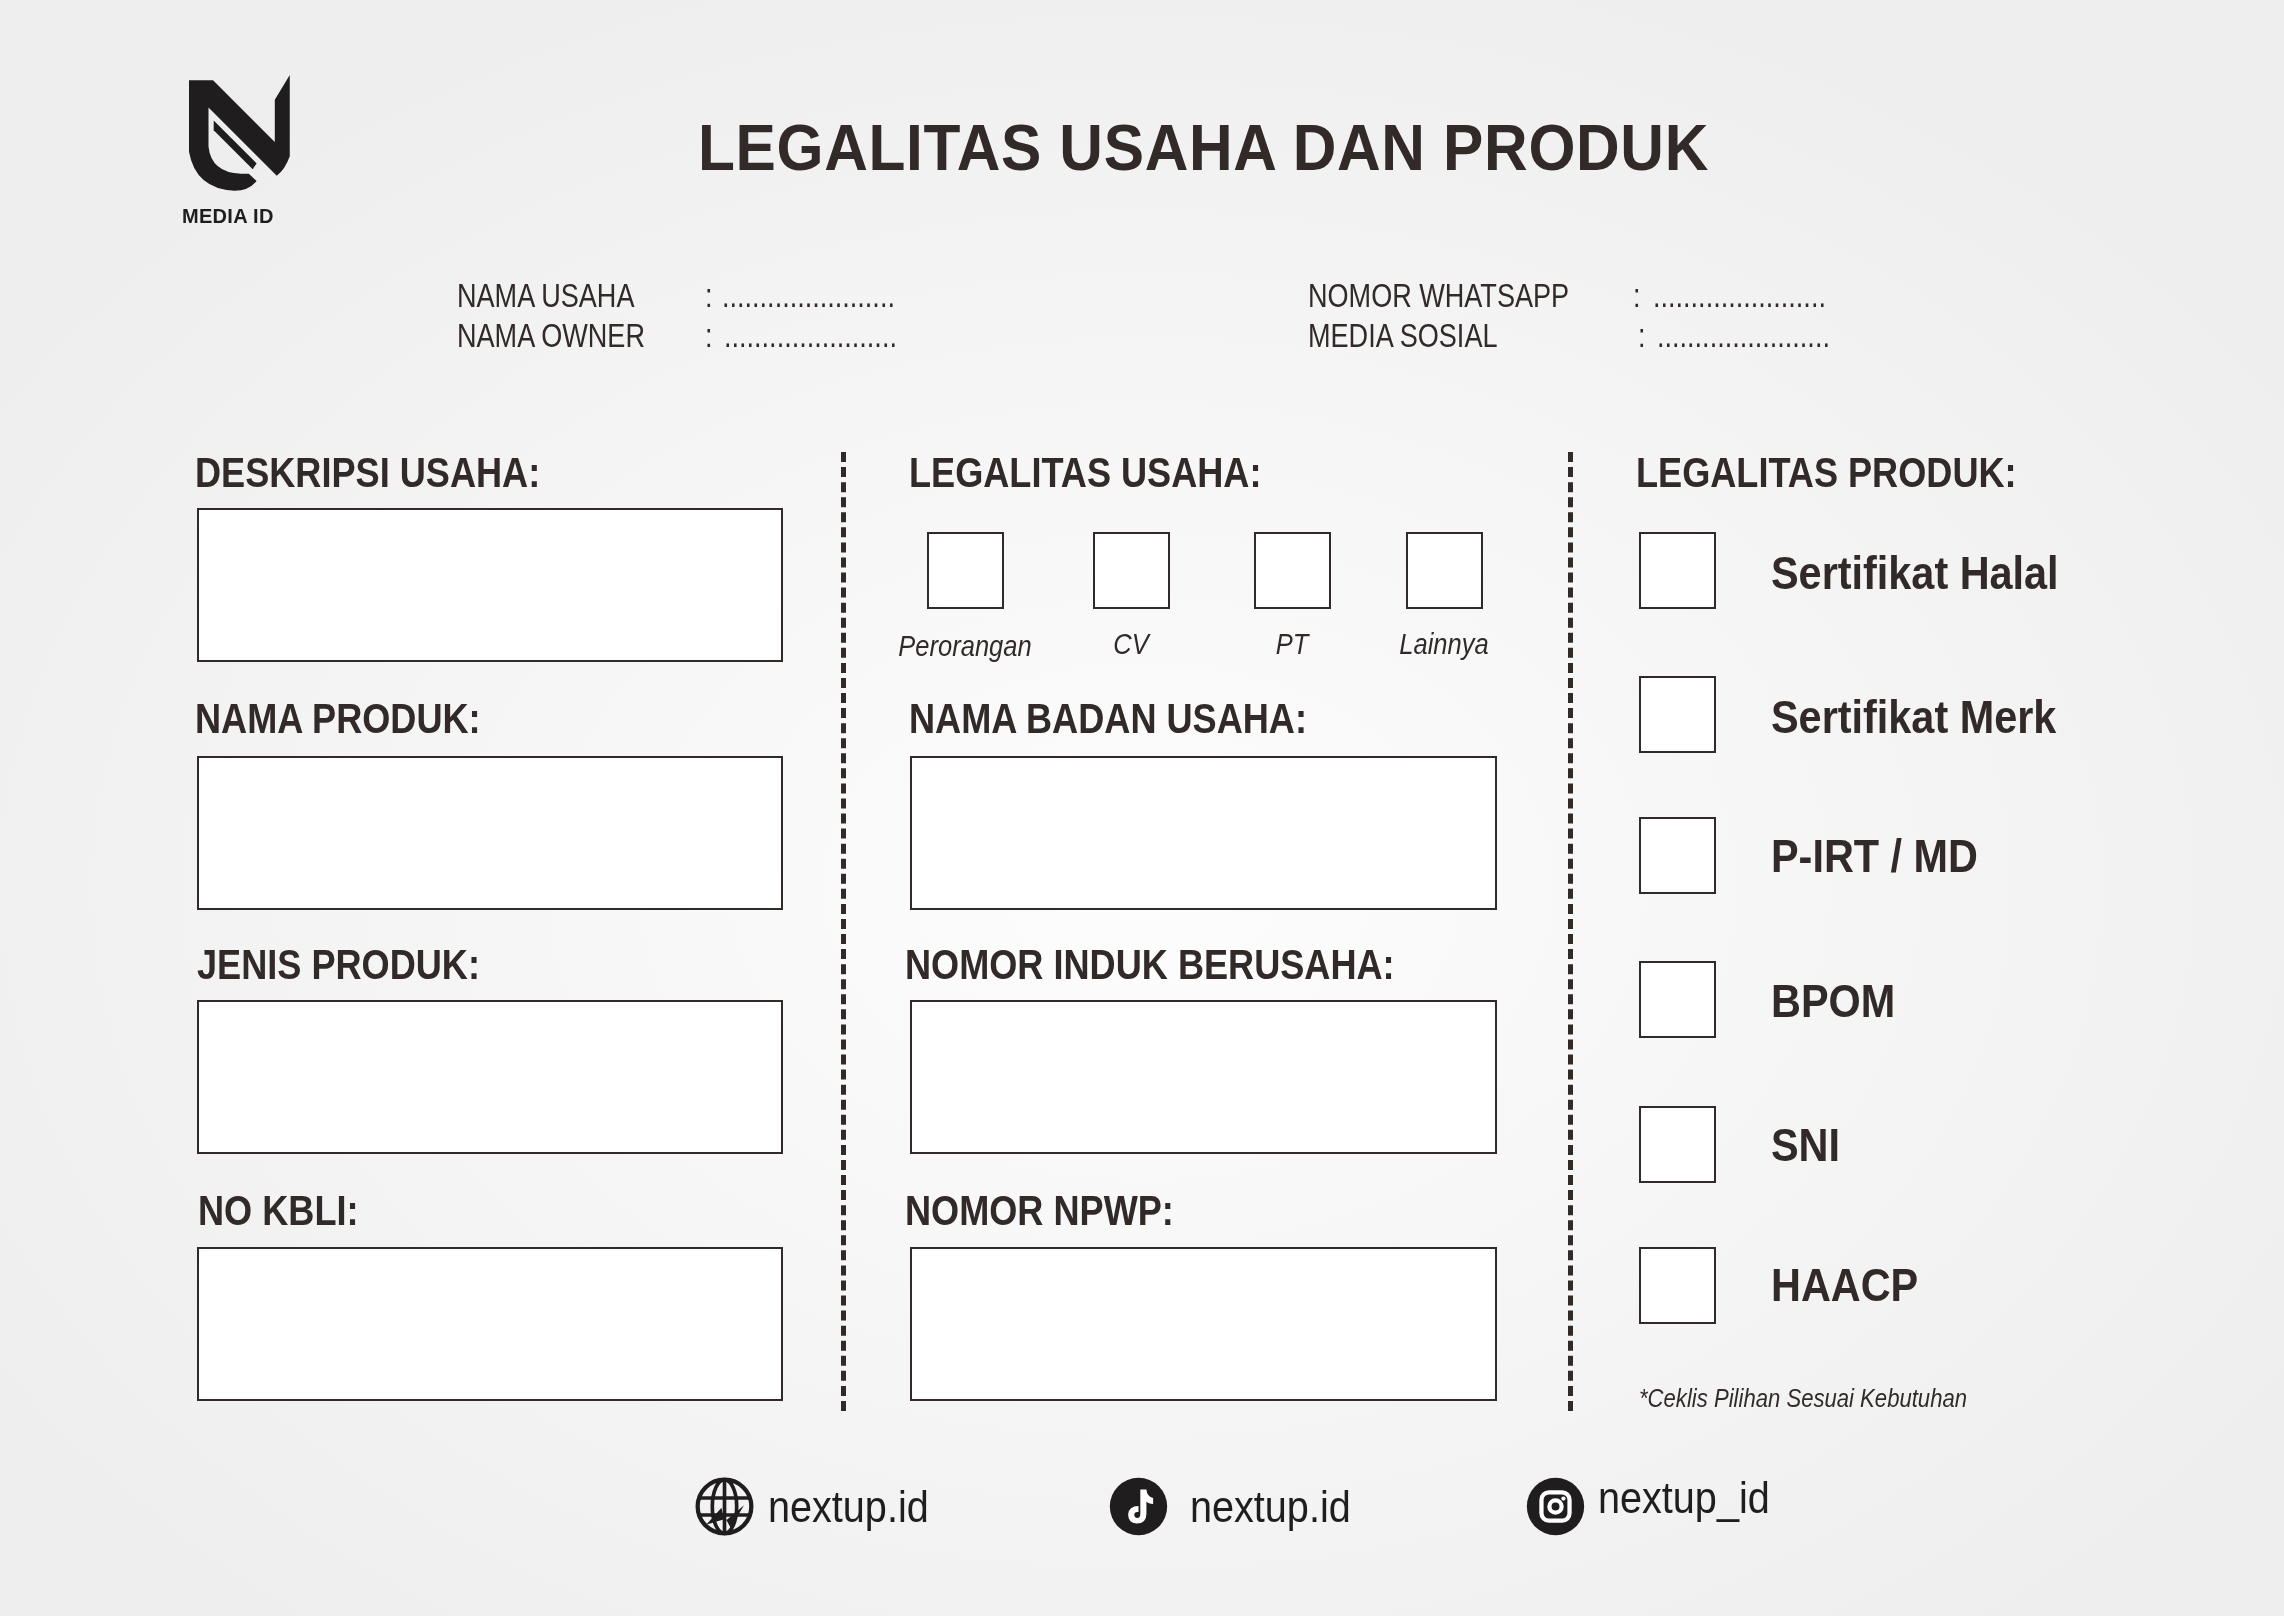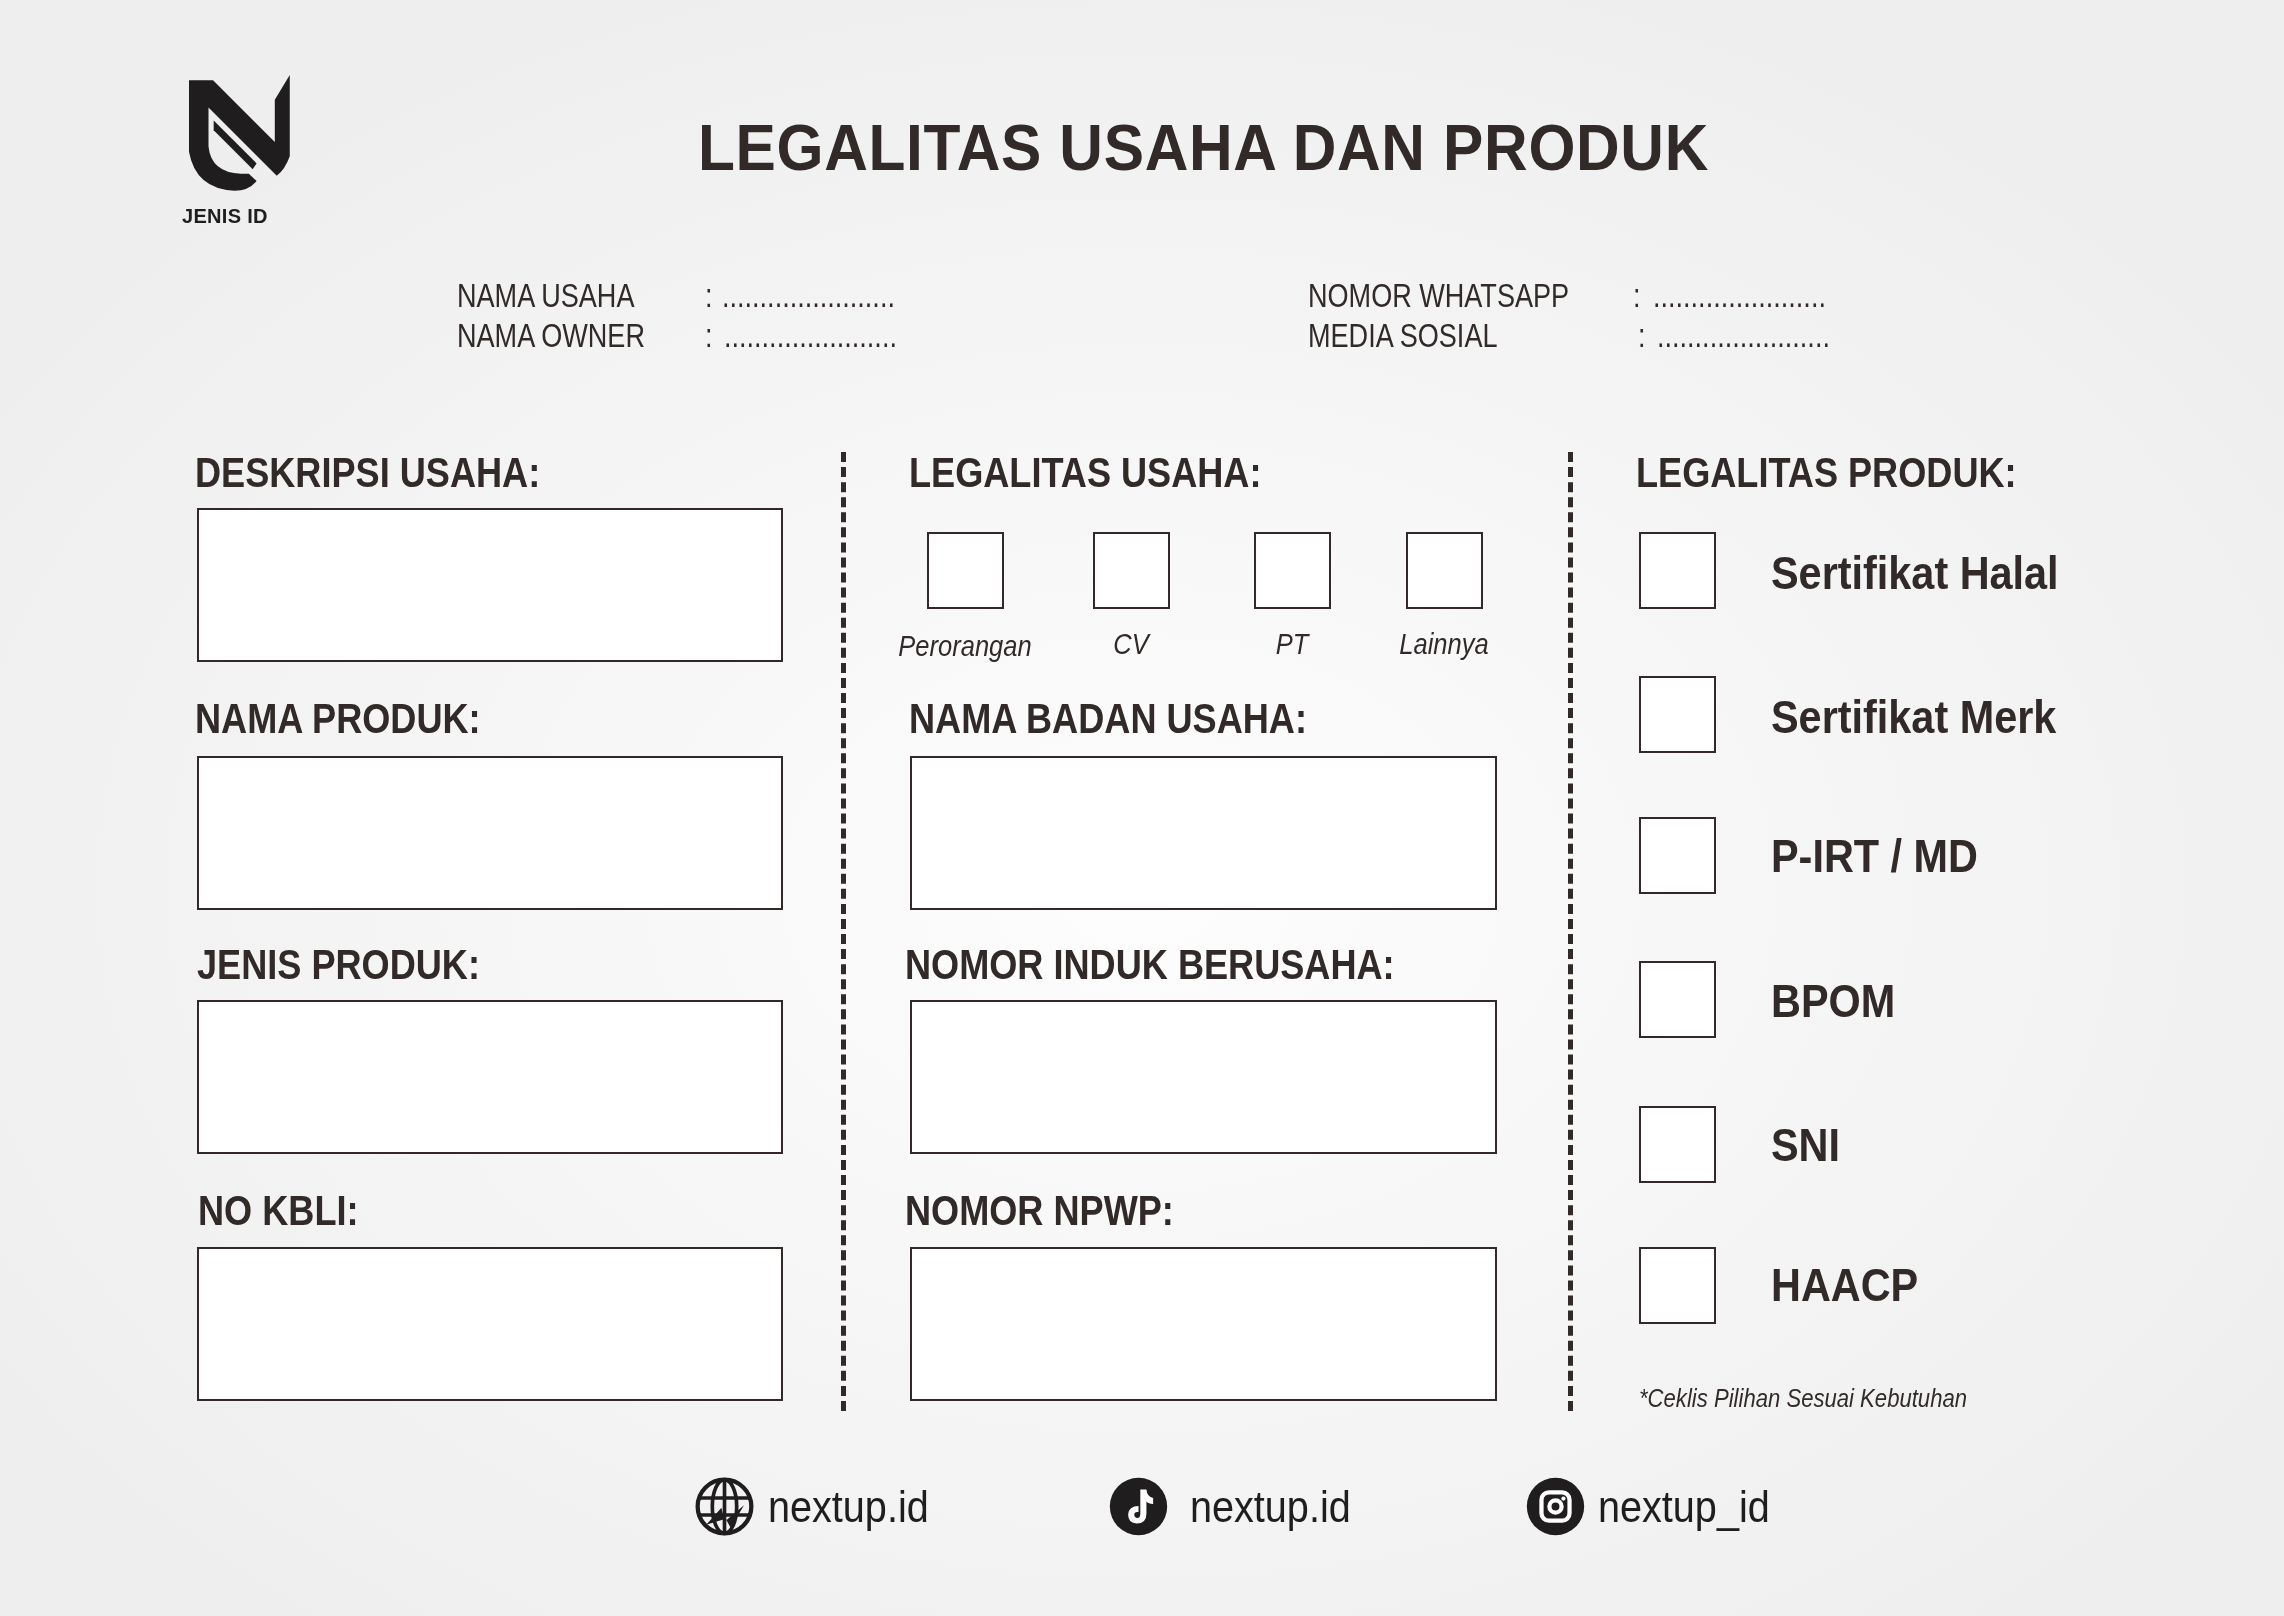--- a/index.html
+++ b/index.html
@@ -23,21 +23,21 @@
   .foot-icon { width:61px; height:61px; }
 </style>
 </head>
 <body>
 
 <div class="abs" style="left:182px; top:75px; width:124px; height:163px;">
   <svg class="abs" style="left:7.2px; top:0;" width="104" height="117" viewBox="0 0 160 180">
     <path d="M0 8 H37 L132 103 V38 L155 0 V125 Q148 145 135 155 L30 50 V110 Q34 150 80 152 L92 152 L104 163 Q92 178 70 178 Q10 175 0 118 Z" fill="#1f1d1d"></path>
     <path d="M38 70 L104 136 L98 145 L38 85 Z" fill="#1f1d1d"></path>
   </svg>
-  <div class="abs logo-text" style="left:0; top:130px;">JENIS ID</div>
+  <div class="abs logo-text" style="left:0; top:130px;">MEDIA ID</div>
 </div>
 
 <div class="abs title" style="left:698px; top:115px; transform:scaleX(0.93);">LEGALITAS USAHA DAN PRODUK</div>
 
 <div class="abs info" style="left:457px; top:279px;">NAMA USAHA</div>
 <div class="abs info" style="left:705px; top:279px;">:</div>
 <div class="abs info" style="left:722px; top:279px;">.......................</div>
 
 <div class="abs info" style="left:457px; top:319px;">NAMA OWNER</div>
 <div class="abs info" style="left:705px; top:319px;">:</div>
@@ -124,21 +124,21 @@
 </div>
 
 <div class="abs" style="left:1108px; top:1476px; height:61px; display:flex; align-items:center;">
   <svg class="foot-icon" viewBox="0 0 100 100">
     <circle cx="50" cy="50" r="47" fill="#1f1d1d"></circle>
     <path d="M53 22 H63 Q64 34 74 36 V46 Q66 46 63 42 V62 Q63 78 47 78 Q33 77 33 63 Q34 49 50 49 V59 Q43 58 43 64 Q44 69 48 69 Q53 69 53 62 Z" fill="#ffffff"></path>
   </svg>
   <span class="foot-text" style="margin-left:21px;">nextup.id</span>
 </div>
 
-<div class="abs" style="left:1525px; top:1476px; height:61px; display:flex; align-items:center;">
+<div class="abs" style="left:1525px; top:1476px; height:61px; display:flex; ">
   <svg class="foot-icon" viewBox="0 0 100 100">
     <circle cx="50" cy="50" r="47" fill="#1f1d1d"></circle>
     <rect x="27" y="27" width="46" height="46" rx="12" fill="none" stroke="#ffffff" stroke-width="7"></rect>
     <circle cx="50" cy="50" r="10" fill="none" stroke="#ffffff" stroke-width="7"></circle>
     <circle cx="63" cy="37" r="3.5" fill="#ffffff"></circle>
   </svg>
   <span class="foot-text" style="margin-left:11.7px;">nextup_id</span>
 </div>
 
 

